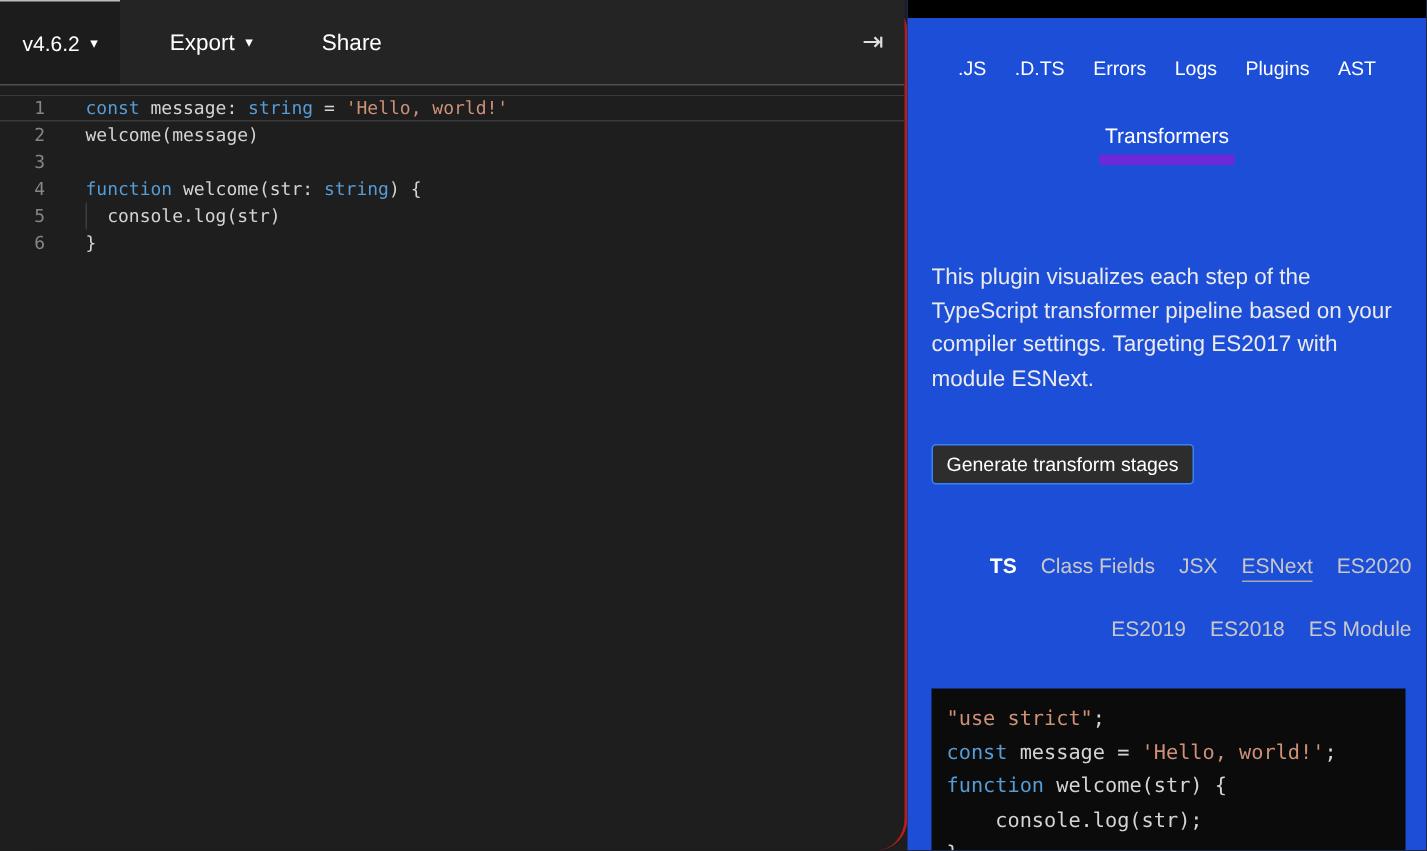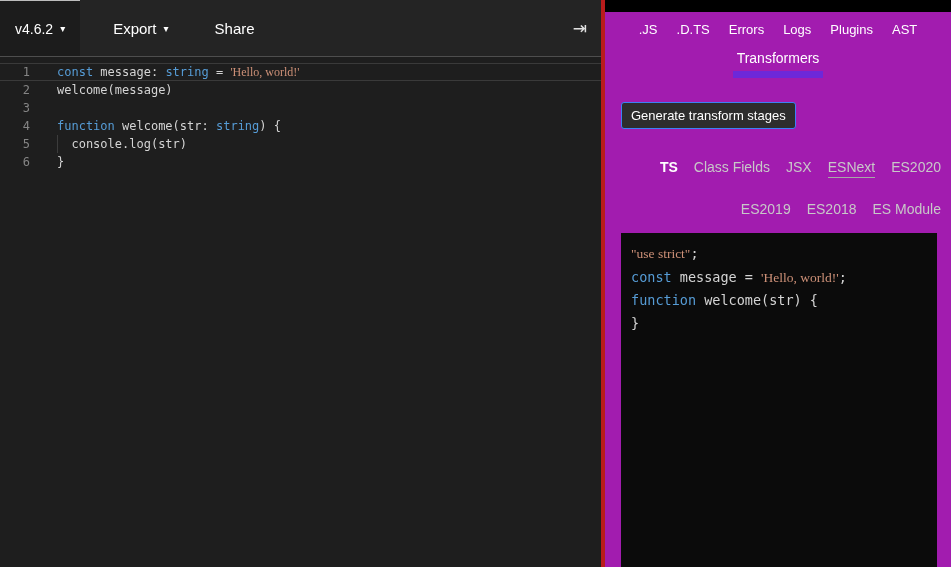--- a/index.html
+++ b/index.html
@@ -2,41 +2,41 @@
 <html style="--kw: #569cd6; --str: #ce9178; --def: #d4d4d4;"><head>
 <meta charset="utf-8">
 <style>
   * { margin:0; padding:0; box-sizing:border-box; }
   html,body { width:951px; height:567px; overflow:hidden; background:#1e1e1e; }
   :root { --kw:#569cd6; --str:#ce9178; --def:#d4d4d4; }
 
   .app { display:flex; width:951px; height:567px; font-family:"Liberation Sans",sans-serif; }
 
   
-  .left { width:605px; min-width:605px; background:#1e1e1e; border-right:4px solid #b91c1c; display:flex; flex-direction:column; }
+  .left { width:605px; min-width:605px; background:#1e1e1e; border-right:2px solid #b91c1c; display:flex; flex-direction:column;border-radius:21px; }
   .toolbar { height:57px; background:#242424; border-bottom:1px solid #4e4e4e; display:flex; align-items:stretch; position:relative; flex:none; }
   .version { display:flex; align-items:center; gap:7px; padding:0 15px; background:#1c1c1c; color:#fff; font-size:14px; border-top:1px solid #bdbdbd; cursor:pointer; }
   .vcaret { font-size:10px; color:#fff; }
   .menu { display:flex; align-items:stretch; margin-left:10px; }
   .menu-item { color:#fff; font-size:15px; padding:0 23px; display:flex; align-items:center; gap:7px; cursor:pointer; }
   .menu-item .caret { font-size:10px; }
   .dock { position:absolute; right:14px; top:50%; transform:translateY(-50%); color:#e0e0e0; font-size:17px; cursor:pointer; }
 
   .editor { flex:1; padding-top:6px; font-family:"DejaVu Sans Mono","Liberation Mono",monospace; font-size:12px; cursor:text; overflow:hidden; }
   .line { display:flex; height:18px; line-height:18px; position:relative; }
   .line.current { box-shadow: inset 0 1px 0 #3a3a3a, inset 0 -1px 0 #3a3a3a; }
   .gutter { width:40px; text-align:right; padding-right:10px; color:#858585; font-size:12px; flex:none; }
   .codecell { white-space:pre; color:var(--def); padding-left:17px; }
   .tok-k { color:var(--kw); }
-  .tok-s { color:var(--str);font-family:Liberation Serif, serif; }
+  .tok-s { color:var(--str); }
   .tok-d { color:var(--def); }
   .indent-guide { position:absolute; left:57px; top:0; bottom:0; width:1px; background:#3c3c3c; }
 
   
-  .right { flex:1; background:#a21caf; display:flex; flex-direction:column; color:#fff; overflow:hidden; }
+  .right { flex:1; background:#1d4ed8; display:flex; flex-direction:column; color:#fff; overflow:hidden;gap:16px; }
   .top-strip { height:12px; background:#000; flex:none; }
   .tabs-row { display:flex; justify-content:center; gap:9px; padding:8px 6px 4px; flex:none; }
   .side-tab { color:#fff; font-size:13px; padding:2px 5px; cursor:pointer; white-space:nowrap; }
   .plugin-row { display:flex; justify-content:center; padding:7px 0 8px; flex:none; }
   .plugin-tab { font-size:14px; color:#fff; padding:0 4px 5px; border-bottom:7px solid #6d28d9; cursor:pointer; }
   .desc { padding:40px 16px 0; font-size:15px; line-height:22.5px; color:#ebebeb; }
   .gen-btn { margin:16px 16px 0; align-self:flex-start; background:#2d2d2d; color:#fff; border:1px solid #3b82f6; border-radius:3px; font-size:13px; font-family:"Liberation Sans",sans-serif; padding:5px 9px; cursor:pointer; }
   .out-tabs { display:flex; justify-content:center; gap:22px; margin-top:18px; font-size:15px; flex:none; }
   .out-tab { color:#fff; padding-bottom:3px; cursor:pointer; }
   .out-tab.active { border-bottom:2px solid #bdbdbd; font-weight:600; }
@@ -99,32 +99,34 @@
         <div class="side-tab">.JS</div>
         <div class="side-tab">.D.TS</div>
         <div class="side-tab">Errors</div>
         <div class="side-tab">Logs</div>
         <div class="side-tab">Plugins</div>
         <div class="side-tab">AST</div>
       </div>
     <div class="plugin-row">
       <span class="plugin-tab">Transformers</span>
     </div>
+    <div class="desc">This plugin visualizes each step of the TypeScript transformer pipeline based on your compiler settings. Targeting ES2017 with module ESNext.</div>
     <button class="gen-btn">Generate transform stages</button>
     <div class="stage-tabs">
         <div class="stage-tab selected">TS</div>
         <div class="stage-tab">Class Fields</div>
         <div class="stage-tab">JSX</div>
         <div class="stage-tab underline">ESNext</div>
         <div class="stage-tab">ES2020</div>
         <div class="stage-tab">ES2019</div>
         <div class="stage-tab">ES2018</div>
         <div class="stage-tab">ES Module</div>
       </div>
     <div class="out-code">
         <div class="out-line"><span class="tok-s">"use strict"</span><span class="tok-d">;</span></div>
         <div class="out-line"><span class="tok-k">const</span><span class="tok-d"> message = </span><span class="tok-s">'Hello, world!'</span><span class="tok-d">;</span></div>
         <div class="out-line"><span class="tok-k">function</span><span class="tok-d"> welcome(str) {</span></div>
+        <div class="out-line"><span class="tok-d">    console.log(str);</span></div>
         <div class="out-line"><span class="tok-d">}</span></div>
       </div>
   </div>
 
 </div>
 
 </body></html>

